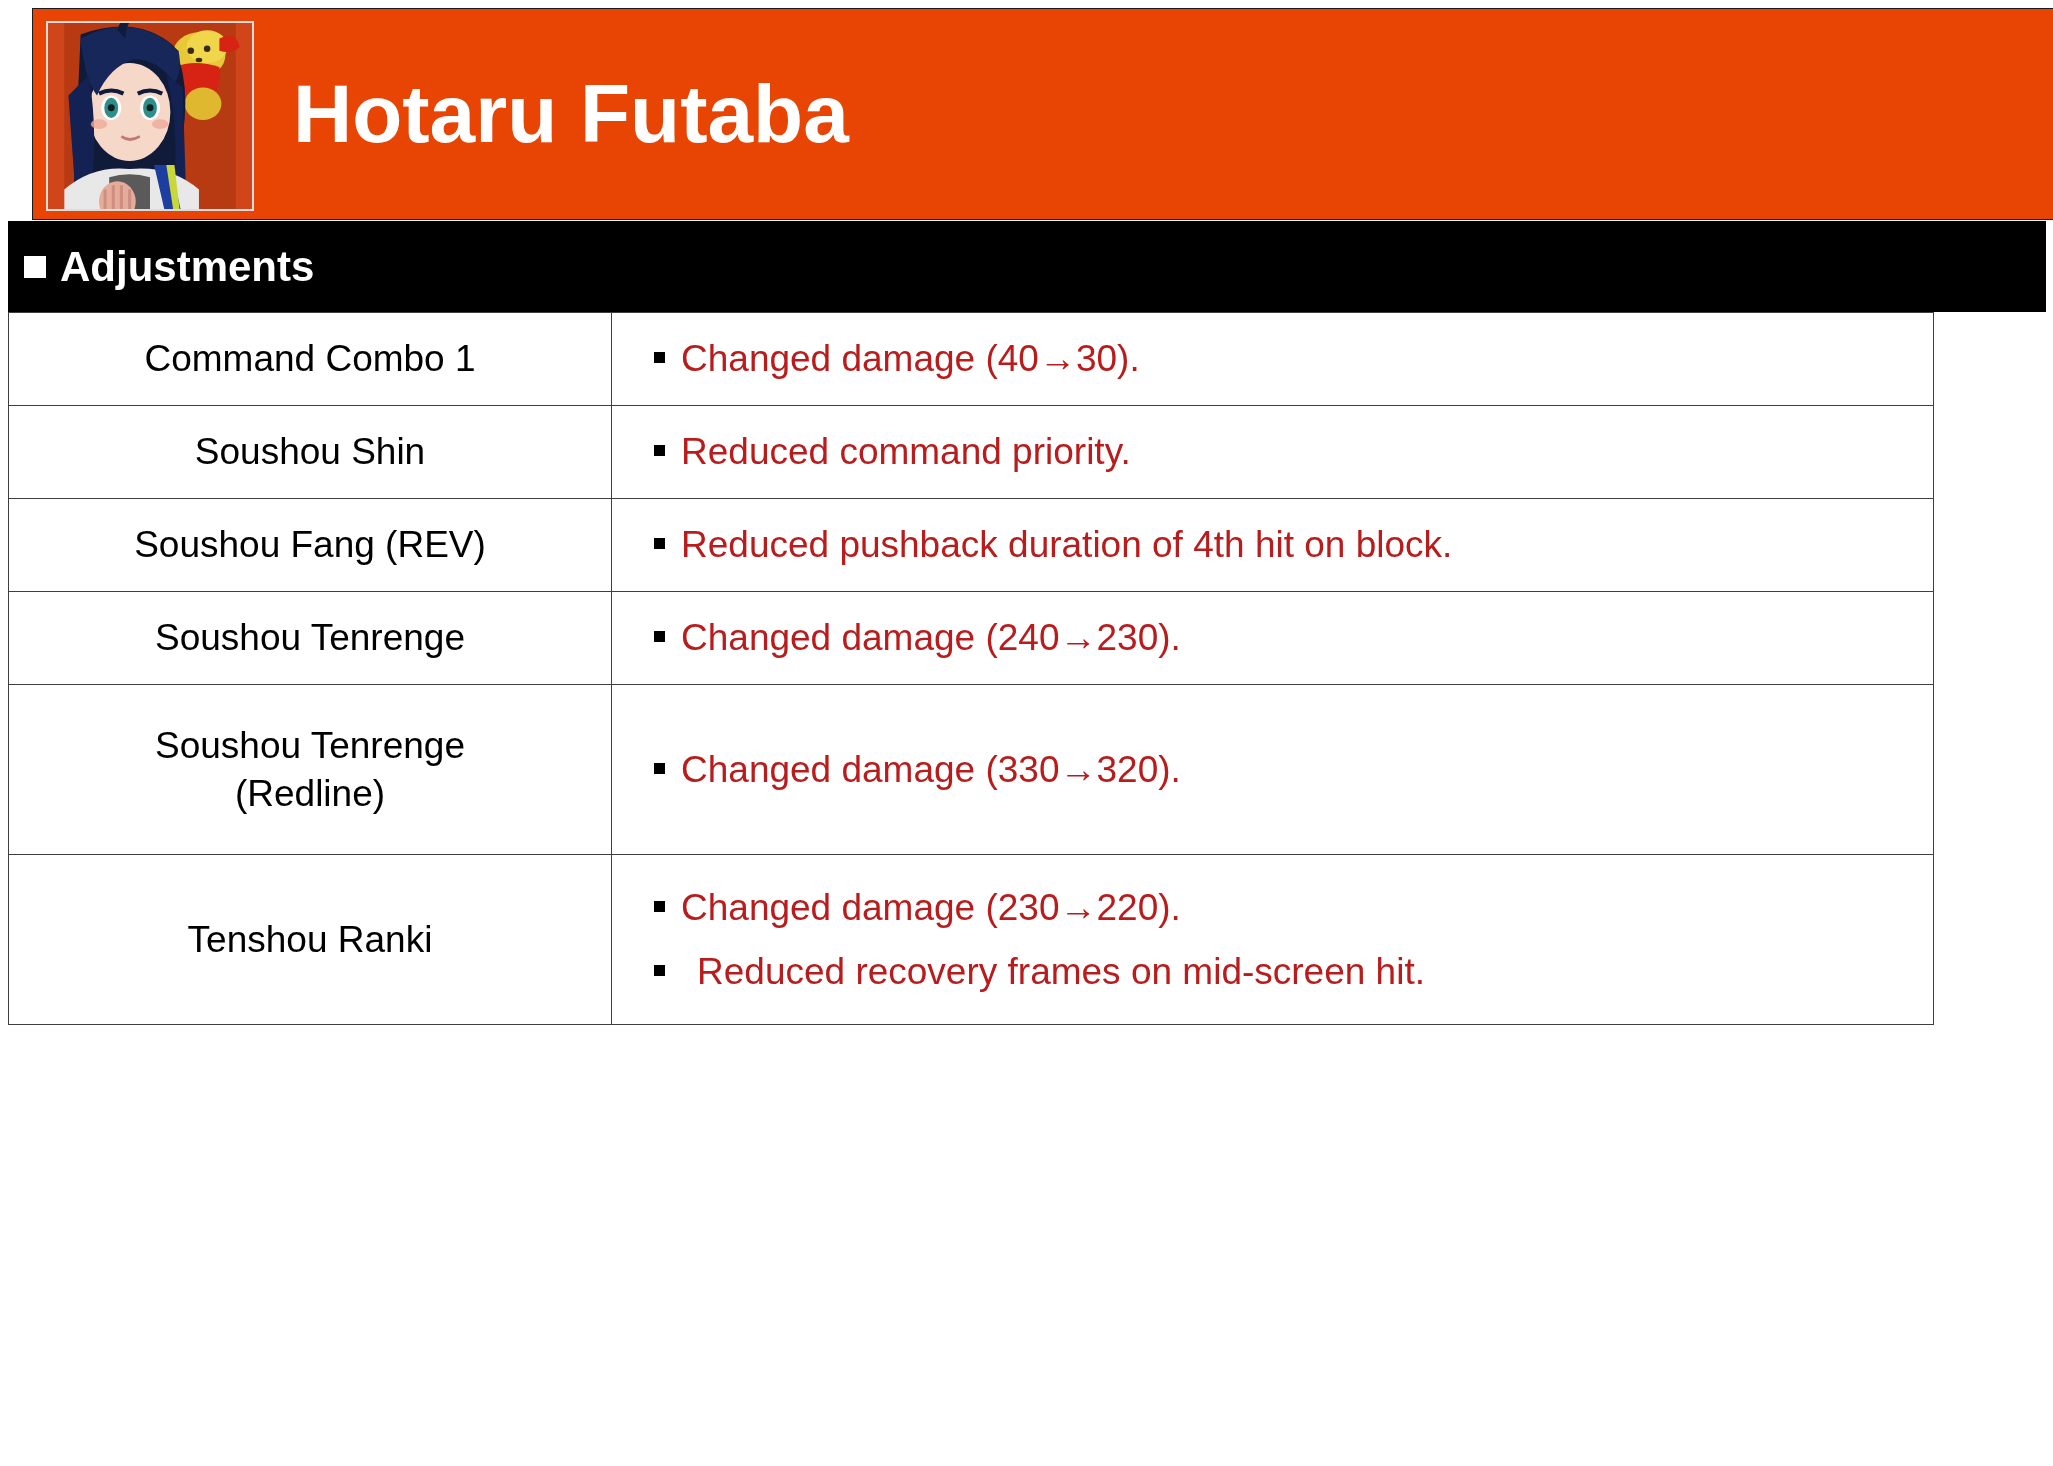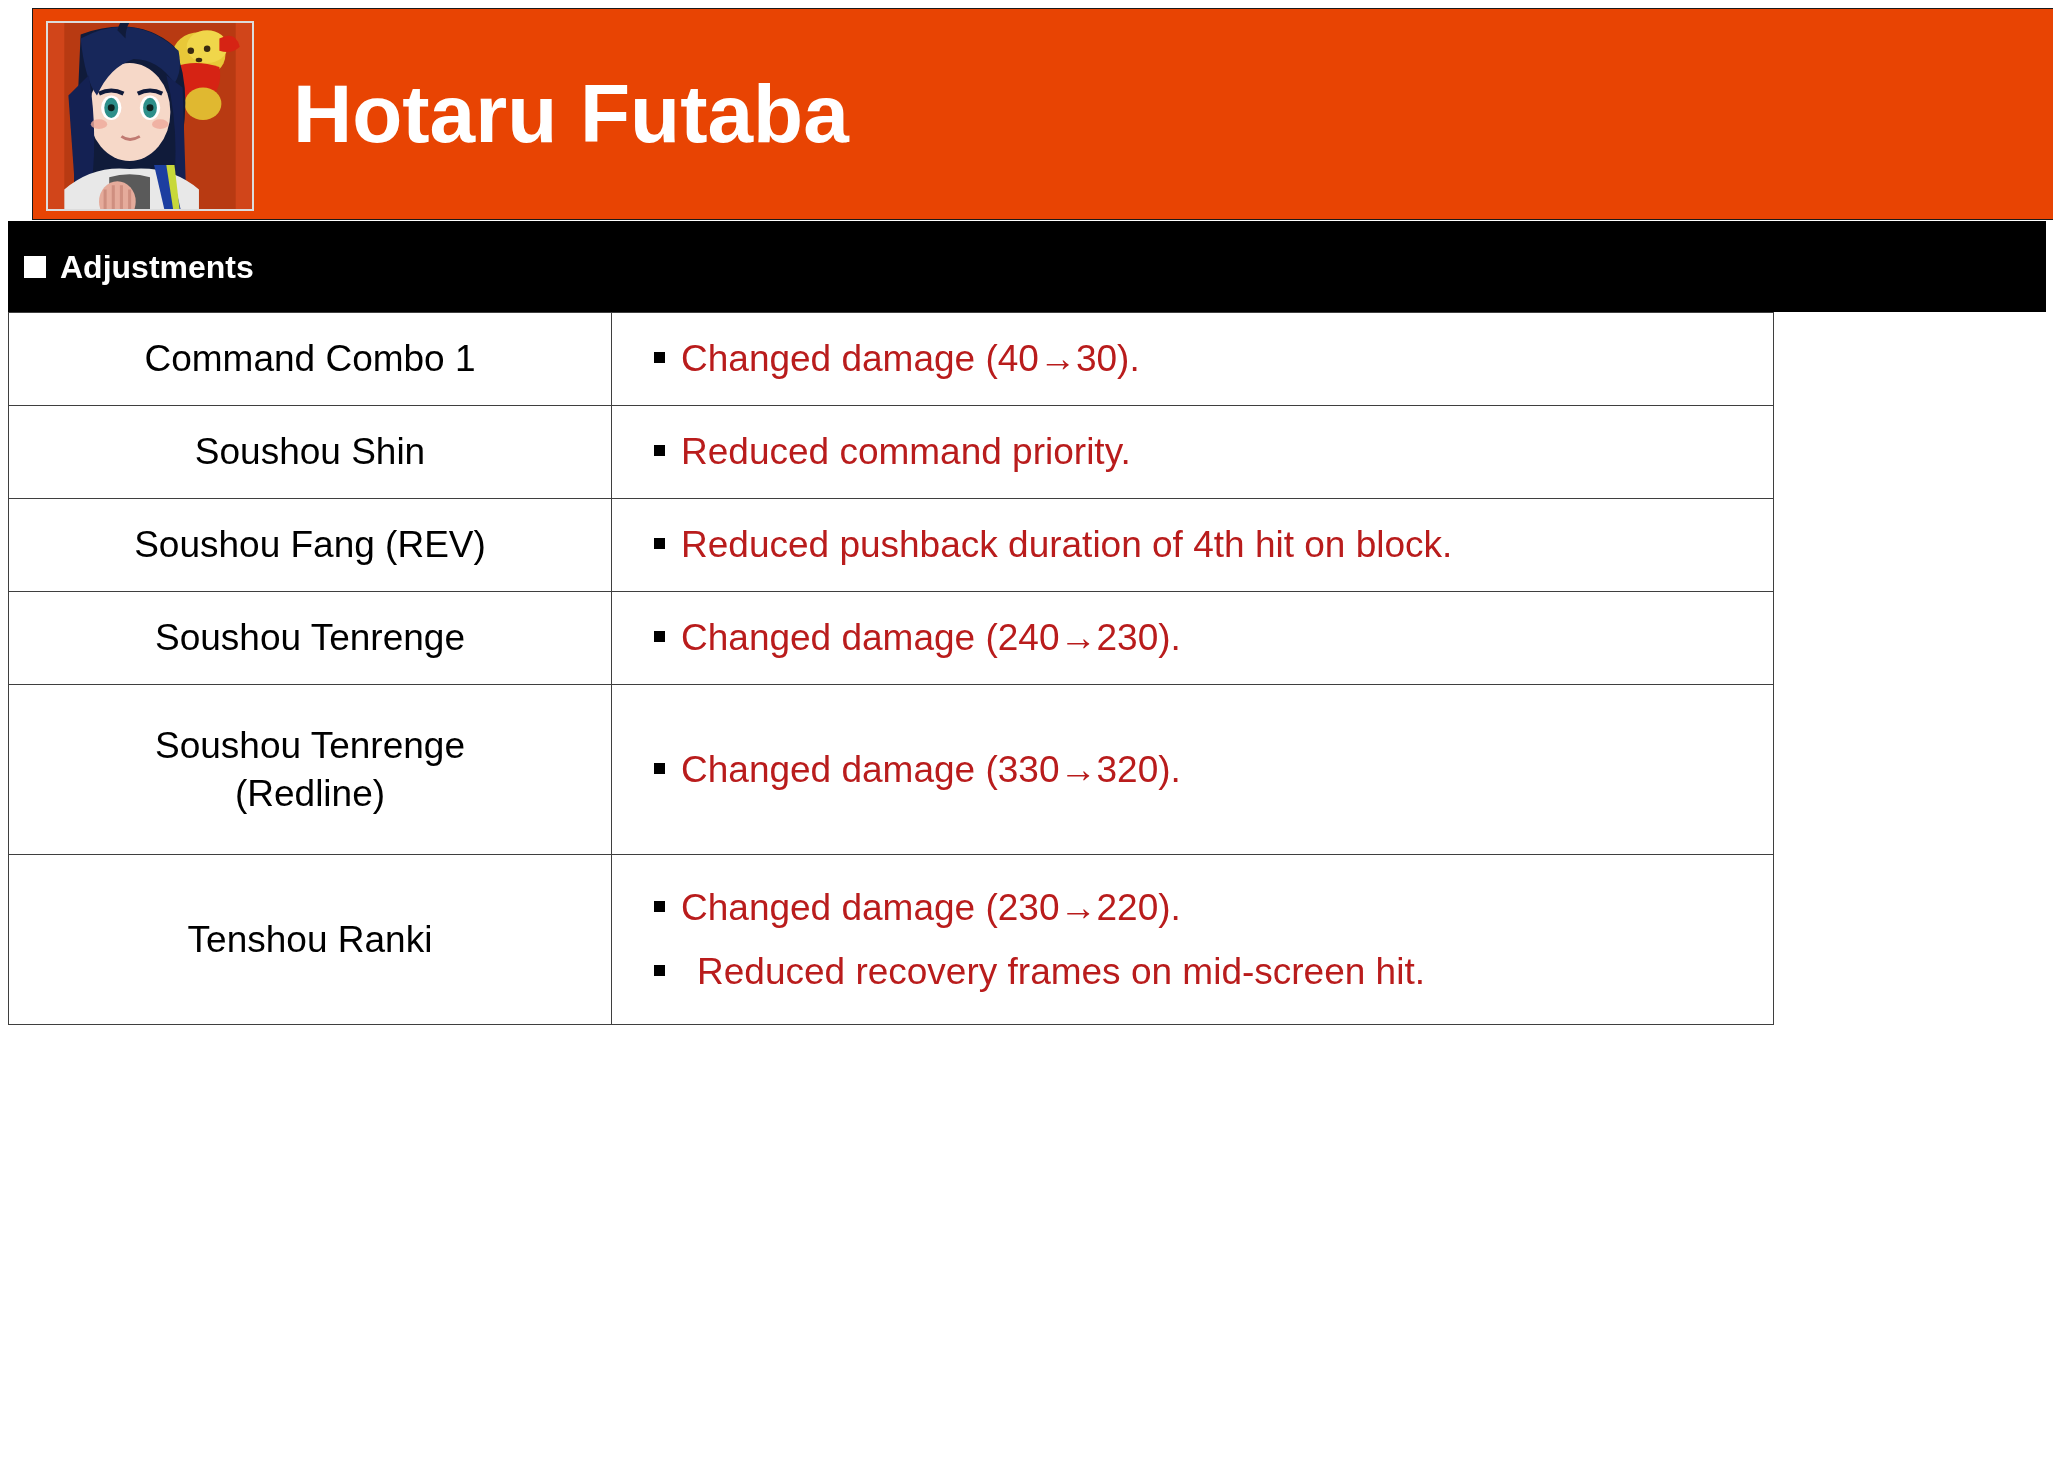--- a/index.html
+++ b/index.html
@@ -70,31 +70,31 @@
     display: inline-block;
     width: 22px;
     height: 22px;
     background: #ffffff;
     margin-left: 16px;
     margin-right: 14px;
     flex: 0 0 auto;
   }
   #section-title {
     color: #ffffff;
-    font-size: 32px;
+    font-size: 42px;
     font-weight: bold;
     line-height: 1;
   }
 
   
   #adjust-table {
     position: absolute;
     left: 8px;
     top: 312px;
-    width: 1766px;
+    width: 1926px;
     border-collapse: collapse;
     table-layout: fixed;
   }
   #adjust-table td {
     border: 1px solid #3f3f3f;
     vertical-align: middle;
     background: #ffffff;
   }
   td.move-cell {
     width: 603px;

